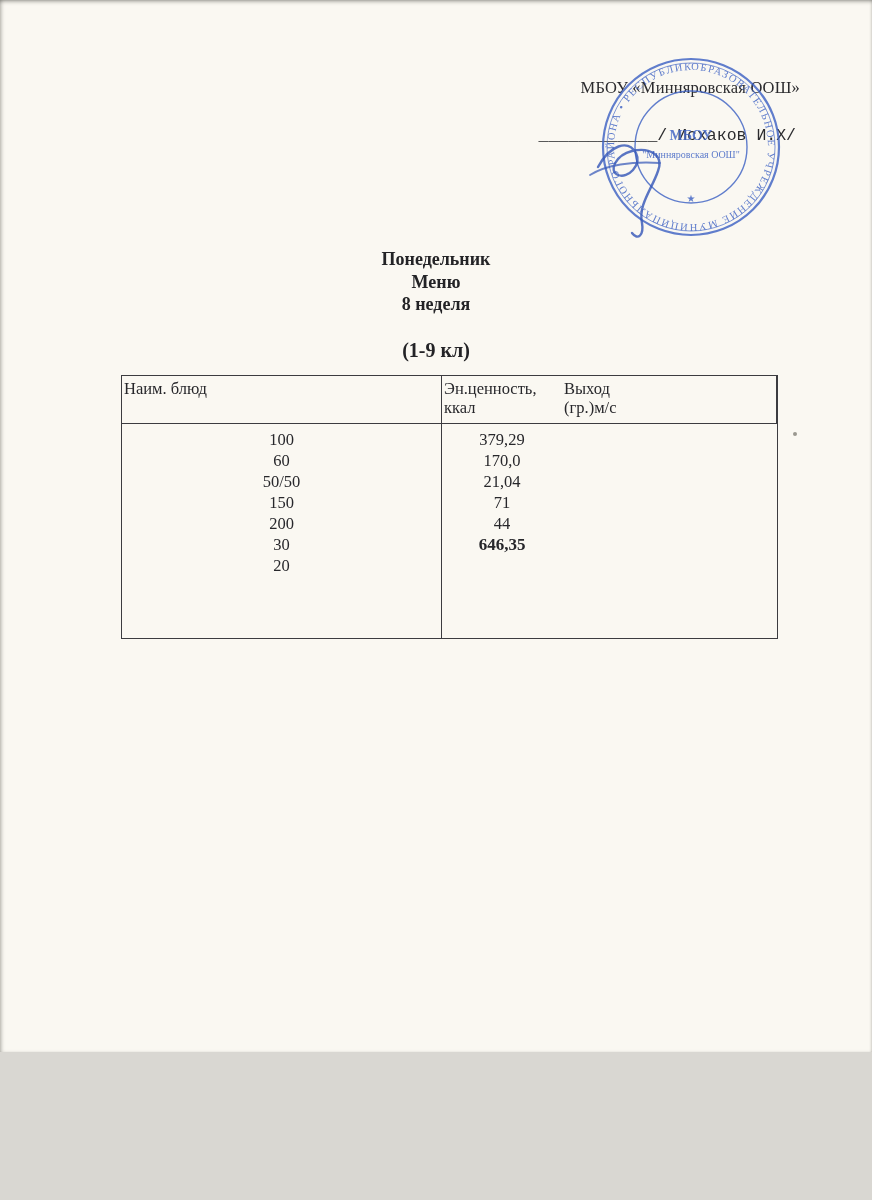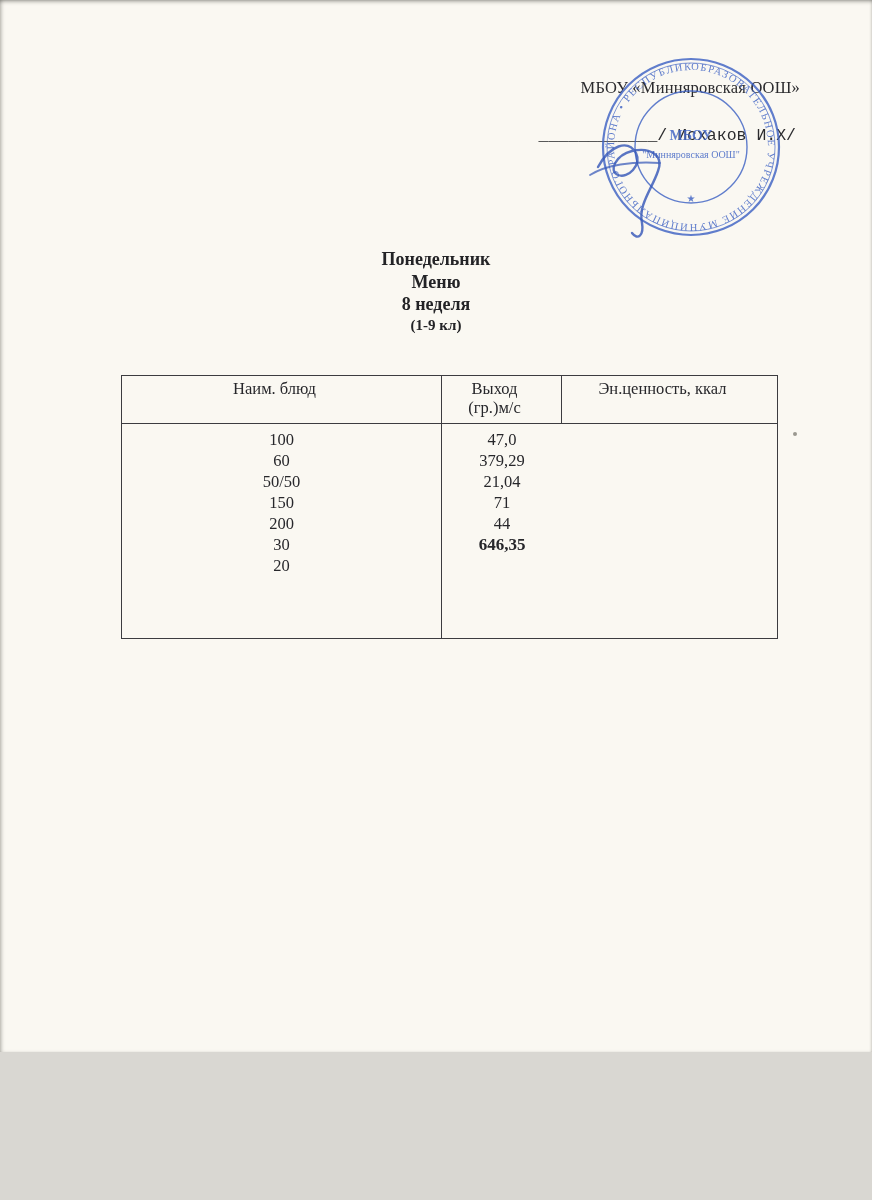--- a/index.html
+++ b/index.html
@@ -68,39 +68,40 @@
     top: 248px;
     left: 0;
     width: 100%;
     text-align: center;
     font-weight: bold;
     font-size: 18px;
     line-height: 1.25;
     color: #232326;
   }
   .title-block .classes {
-    font-size: 15px;
+    margin-top: 22px;
+    font-size: 20px;
   }
   
   .menu-table {
     position: absolute;
     top: 375px;
     left: 121px;
     width: 655px;
     border: 1.6px solid #3c3c40;
     font-size: 16.5px;
     color: #27272b;
   }
   .mt-head {
     display: grid;
     grid-template-columns: 320px 120px 215px;
     border-bottom: 1.4px solid #3c3c40;
   }
   .mt-head .cell {
-    text-align: center;
+    text-align: left;
     padding: 4px 16px 5px 2px;
     line-height: 1.15;
   }
   .mt-head .cell.c1, .mt-head .cell.c2 { border-right: 1.4px solid #3c3c40; }
   .mt-body {
     display: grid;
     grid-template-columns: 320px 120px 215px;
     min-height: 214px;
   }
   .mt-body .col { padding-top: 5px; line-height: 21px; }
@@ -155,39 +156,39 @@
   <div class="title-block">
     <div>Понедельник</div>
     <div>Меню</div>
     <div>8 неделя</div>
     <div class="classes">(1-9 кл)</div>
   </div>
 
   <div class="menu-table">
     <div class="mt-head">
       <div class="cell c1">Наим. блюд</div>
+      <div class="cell c3">Эн.ценность, ккал</div>
       <div class="cell c2">
         <div>Выход</div>
         <div>(гр.)м/с</div>
       </div>
-      <div class="cell c3">Эн.ценность, ккал</div>
     </div>
     <div class="mt-body">
       <div class="col c2">
         <div class="line">100</div>
         <div class="line">60</div>
         <div class="line">50/50</div>
         <div class="line">150</div>
         <div class="line">200</div>
         <div class="line">30</div>
         <div class="line">20</div>
       </div>
       <div class="col c3">
-        <div class="line">47,0</div>
         <div class="line">379,29</div>
+        <div class="line">170,0</div>
         <div class="line">21,04</div>
         <div class="line">71</div>
         <div class="line">44</div>
         <div class="total-line">646,35</div>
       </div>
     </div>
   </div>
 
   <div class="speck s1"></div>
   <div class="speck s2"></div>

